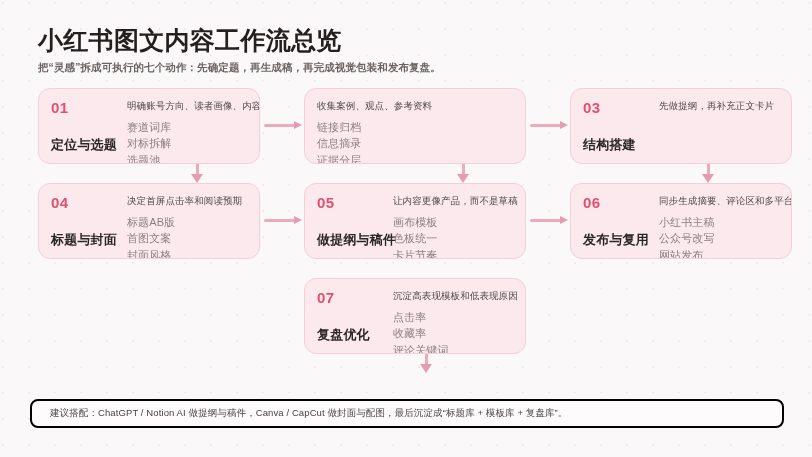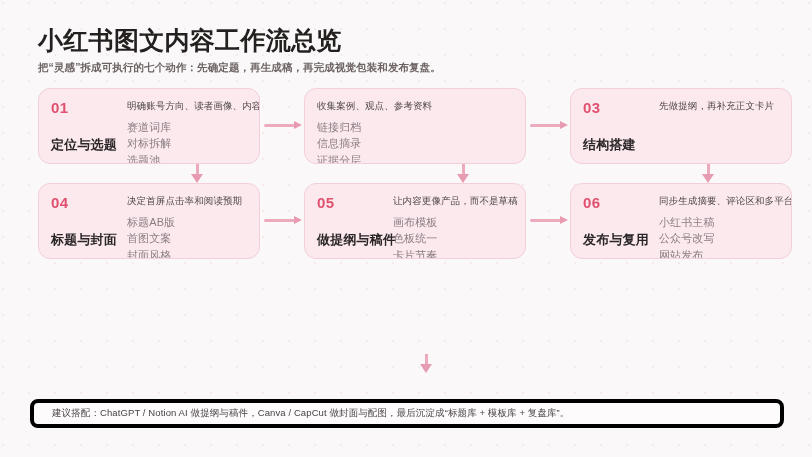--- a/index.html
+++ b/index.html
@@ -197,21 +197,21 @@
   .row3 { padding-left: 266px; }
 
   
   .footer {
     position: absolute;
     left: 30px;
     top: 399px;
     width: 754px;
     height: 29px;
     background: #fdfbfc;
-    border: 4px solid #000000;
+    border: 2px solid #000000;
     border-radius: 8px;
     display: flex;
     align-items: center;
     padding: 0 18px;
   }
 
   .footer-text {
     font-size: 9.5px;
     color: #4a4244;
     letter-spacing: 0.1px;
@@ -350,19 +350,35 @@
           </ul>
         </div>
       </div>
 
       <div class="v-arrow conn-4">
         <div class="shaft"></div>
         <div class="head"></div>
       </div>
     </div>
 
+    <div class="row row3">
+      <div class="card">
+        <div class="card-left">
+          <div class="card-num">07</div>
+          <div class="card-name">复盘优化</div>
+        </div>
+        <div class="card-right">
+          <div class="card-desc">沉淀高表现模板和低表现原因</div>
+          <ul class="card-bullets">
+            <li>点击率</li>
+            <li>收藏率</li>
+            <li>评论关键词</li>
+          </ul>
+        </div>
+      </div>
+    </div>
 
   </div>
 </div>
 
 <div class="footer">
   <div class="footer-text">建议搭配：ChatGPT / Notion AI 做提纲与稿件，Canva / CapCut 做封面与配图，最后沉淀成“标题库 + 模板库 + 复盘库”。</div>
 </div>
 
 </body></html>

